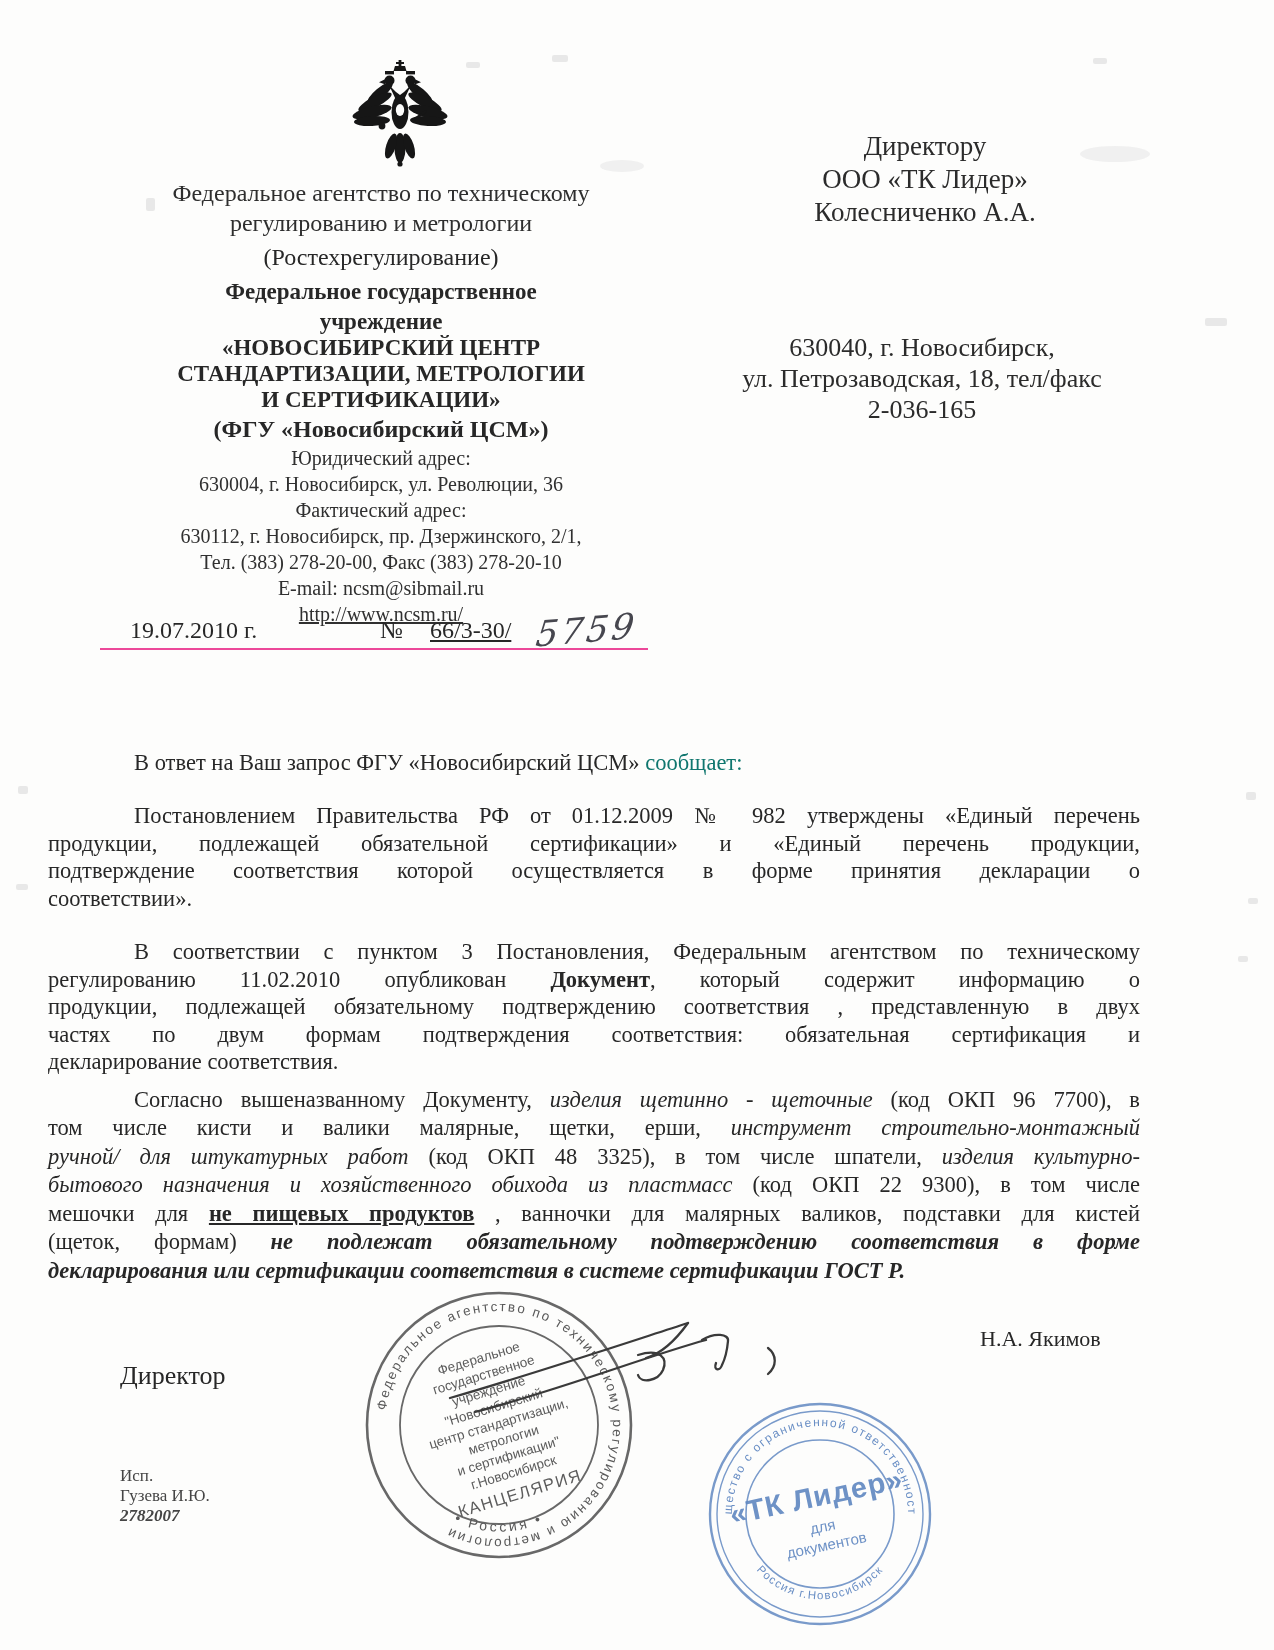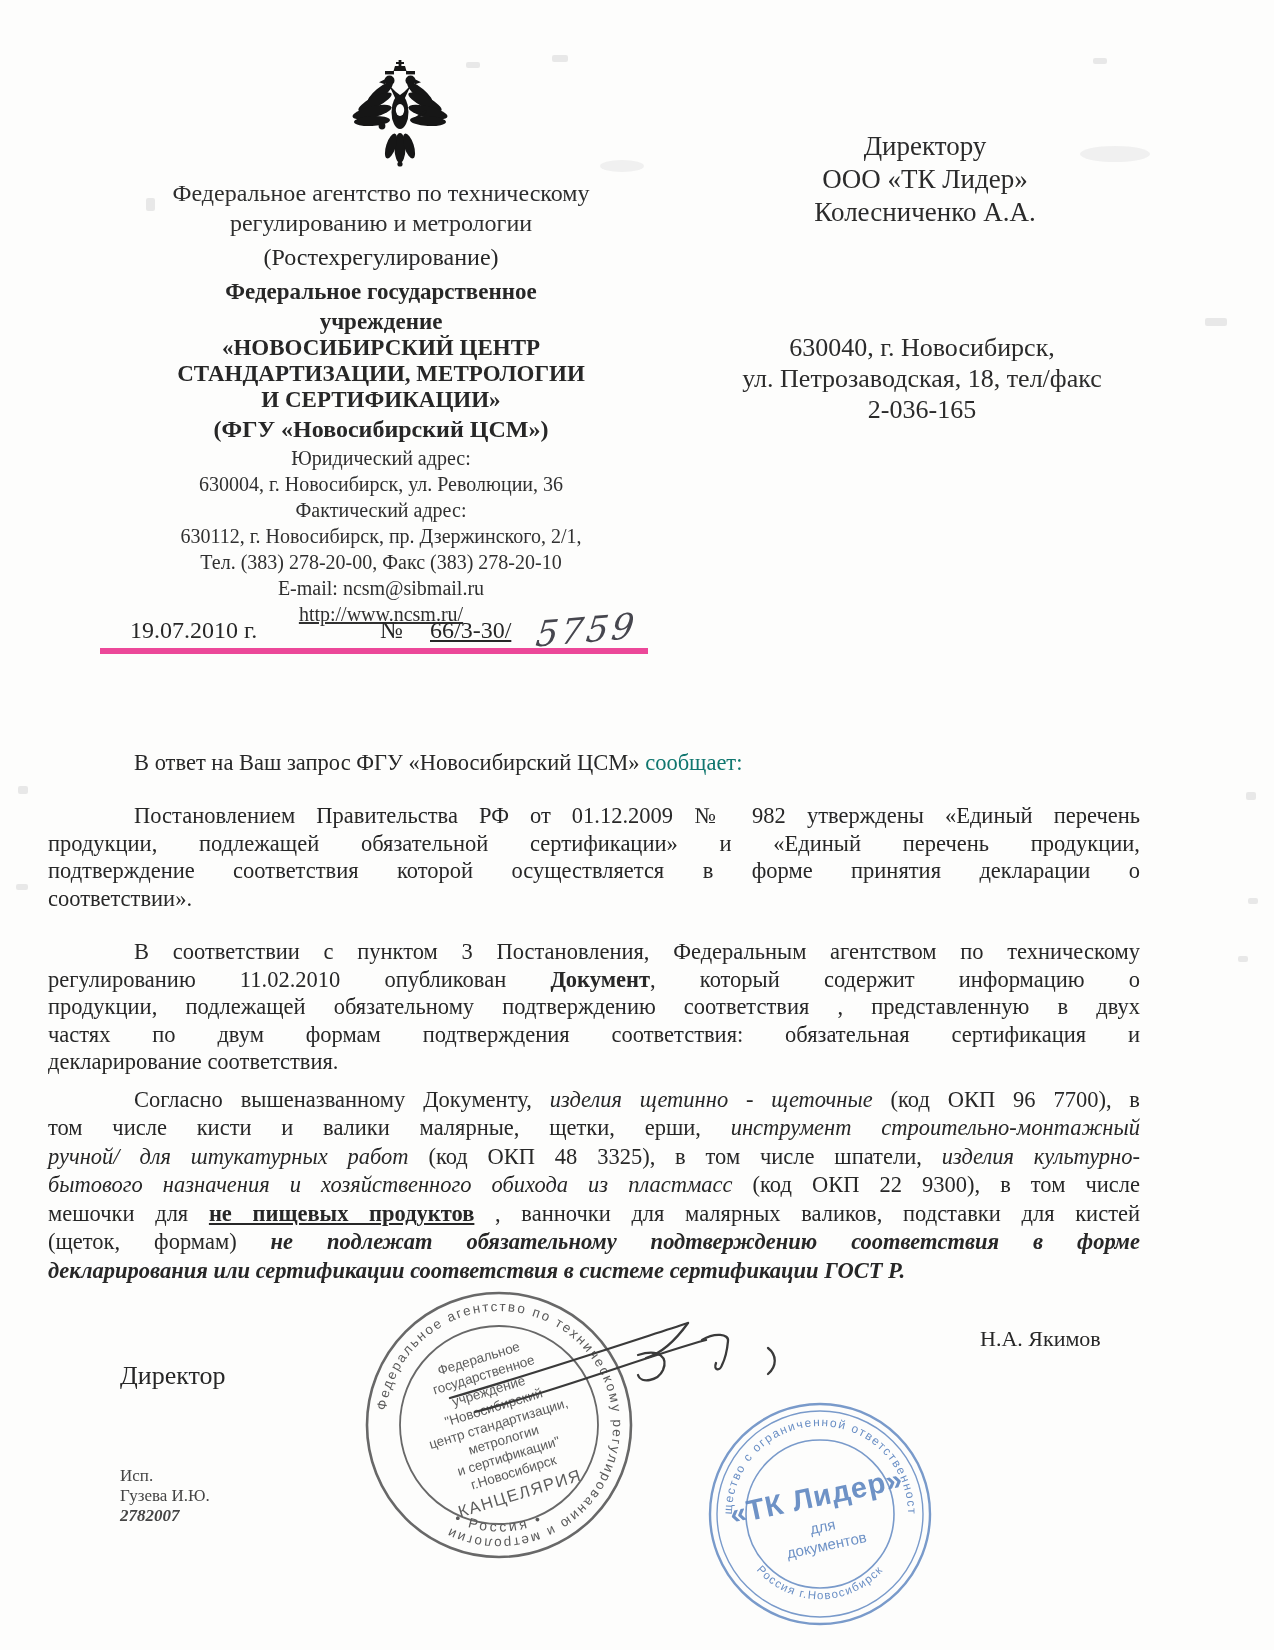--- a/index.html
+++ b/index.html
@@ -16,21 +16,21 @@
   .lh .fgu{font-size:24px;line-height:29px;font-weight:bold;margin-top:2px;}
   .lh .ad{font-size:20px;line-height:24px;margin-top:2px;color:#303030;}
   .lh .site{text-decoration:underline;}
   
   .addr1{position:absolute;left:700px;top:130px;width:450px;text-align:center;
          font-size:27px;line-height:33px;color:#2b2b2b;}
   .addr2{position:absolute;left:672px;top:332px;width:500px;text-align:center;
          font-size:26px;line-height:31px;color:#2b2b2b;}
   
   .refline{position:absolute;left:100px;top:602px;width:548px;height:46px;
-           border-bottom:6px solid #ec4899;font-size:24px;}
+           border-bottom:2px solid #ec4899;font-size:24px;}
   .refline .dt{position:absolute;left:30px;bottom:4px;}
   .refline .no{position:absolute;left:280px;bottom:4px;}
   .refline .num{position:absolute;left:330px;bottom:4px;text-decoration:underline;}
   .hand{position:absolute;left:436px;bottom:-2px;font-size:35px;font-style:italic;
         color:#46464e;letter-spacing:3px;transform:rotate(-5deg) skewX(-12deg);
         font-family:"DejaVu Serif",serif;}
   
   .body{position:absolute;left:48px;top:748px;width:1092px;font-size:22.5px;}
   .intro{line-height:30px;text-indent:86px;margin-bottom:24px;}
   .fade{color:#0f766e;}

